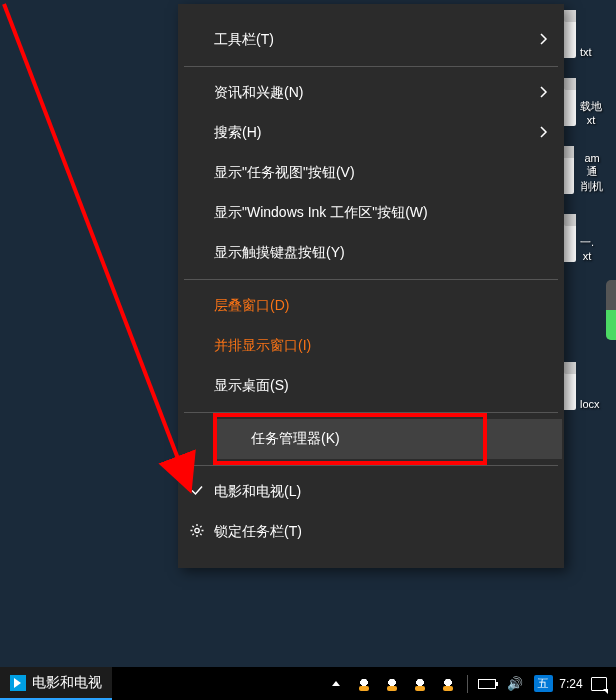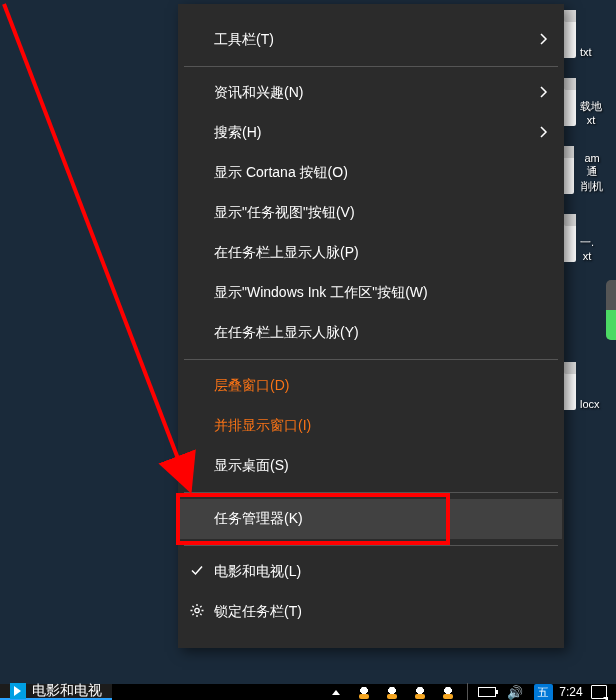--- a/index.html
+++ b/index.html
@@ -120,21 +120,21 @@
     position: absolute;
     left: 0; top: 0;
     pointer-events: none;
   }
 
   
   .taskbar {
     position: absolute;
     left: 0; bottom: 0;
     width: 100%;
-    height: 16px;
+    height: 33px;
     background: #000;
     display: flex;
     align-items: center;
   }
   .taskbar-app {
     display: flex;
     align-items: center;
     gap: 6px;
     padding: 0 10px;
     height: 100%;
@@ -273,46 +273,40 @@
           <path d="M1 1 L6 6 L1 11" stroke="#fff" stroke-width="1.5" fill="none"></path>
         </svg></span>
   </div>
   <div class="menu-item">
     <span>搜索(H)</span>
     <span class="chev"><svg width="8" height="12" viewBox="0 0 8 12">
           <path d="M1 1 L6 6 L1 11" stroke="#fff" stroke-width="1.5" fill="none"></path>
         </svg></span>
   </div>
   <div class="menu-item">
-    <span>显示 Cortana 按钮(O)</span>
-  </div>
-  <div class="menu-item">
     <span>显示"任务视图"按钮(V)</span>
   </div>
   <div class="menu-item">
-    <span>在任务栏上显示人脉(P)</span>
-  </div>
-  <div class="menu-item">
     <span>显示"Windows Ink 工作区"按钮(W)</span>
   </div>
   <div class="menu-item">
-    <span>在任务栏上显示人脉(Y)</span>
+    <span>显示触摸键盘按钮(Y)</span>
   </div>
   <div class="menu-sep"></div>
   <div class="menu-item disabled">
     <span>层叠窗口(D)</span>
   </div>
   <div class="menu-item disabled">
     <span>并排显示窗口(I)</span>
   </div>
   <div class="menu-item">
     <span>显示桌面(S)</span>
   </div>
   <div class="menu-sep"></div>
-  <div style="position:relative;">
+  <div style="position:relative;margin-left:37px;">
     <div class="menu-item hovered">
       <span>任务管理器(K)</span>
     </div>
     <div class="highlight-box" style="left:-4px;top:-6px;width:274px;height:52px;"></div>
   </div>
   <div class="menu-sep"></div>
   <div class="menu-item">
     <span class="pre-icon"><svg width="14" height="14" viewBox="0 0 14 14">
           <path d="M2 7 L5.5 10.5 L12 3" stroke="#fff" stroke-width="1.5" fill="none"></path>
         </svg></span>

